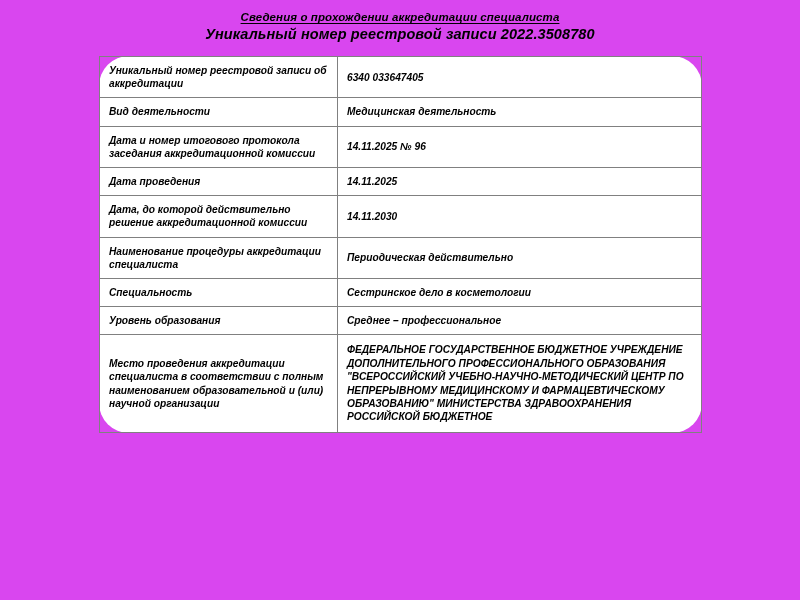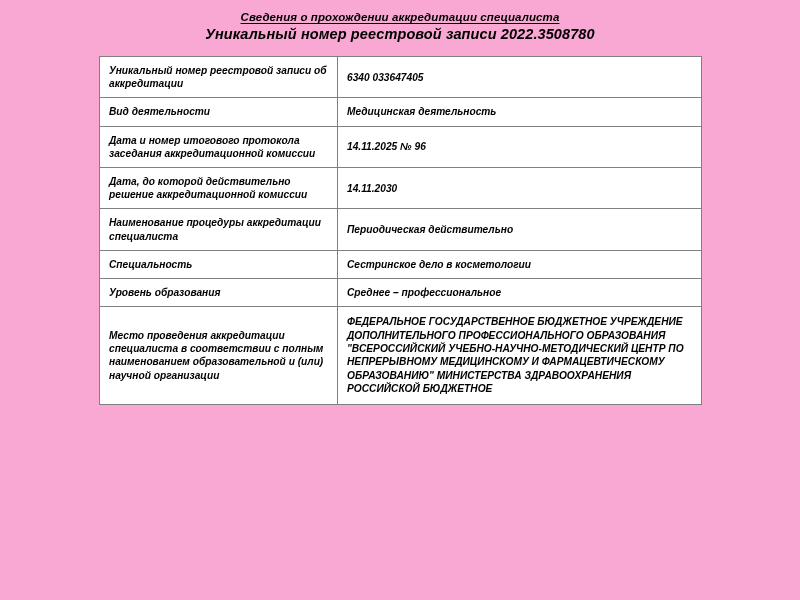--- a/index.html
+++ b/index.html
@@ -14,21 +14,21 @@
     overflow: hidden;
     font-family: "Liberation Sans", "DejaVu Sans", sans-serif;
     color: #000000;
     -webkit-font-smoothing: antialiased;
   }
 
   .page {
     position: relative;
     width: 800px;
     height: 600px;
-    background: #f9a8d4;
+    background: #d946ef;
     box-sizing: border-box;
   }
 
   
   .doc-header {
     width: 100%;
     text-align: center;
     padding-top: 7px;
   }
 
@@ -59,20 +59,21 @@
     left: 99px;
     top: 56px;
     width: 602px;
   }
 
   table.info-table {
     width: 602px;
     border-collapse: collapse;
     table-layout: fixed;
     background: #ffffff;
+    border-radius: 30px;
   }
 
   table.info-table td {
     border: 1px solid #808080;
     vertical-align: middle;
     font-style: italic;
     font-weight: bold;
     font-size: 10.2px;
     line-height: 13.2px;
     padding: 7px 9px 7px 9px;
@@ -127,20 +128,24 @@
         <tr>
           <td class="cell-label">Вид деятельности</td>
           <td class="cell-value">Медицинская деятельность</td>
         </tr>
 
         <tr>
           <td class="cell-label">Дата и номер итогового протокола заседания аккредитационной комиссии</td>
           <td class="cell-value">14.11.2025 № 96</td>
         </tr>
 
+        <tr>
+          <td class="cell-label">Дата проведения</td>
+          <td class="cell-value">14.11.2025</td>
+        </tr>
 
         <tr>
           <td class="cell-label">Дата, до которой действительно решение аккредитационной комиссии</td>
           <td class="cell-value">14.11.2030</td>
         </tr>
 
         <tr>
           <td class="cell-label">Наименование процедуры аккредитации специалиста</td>
           <td class="cell-value">Периодическая действительно</td>
         </tr>

